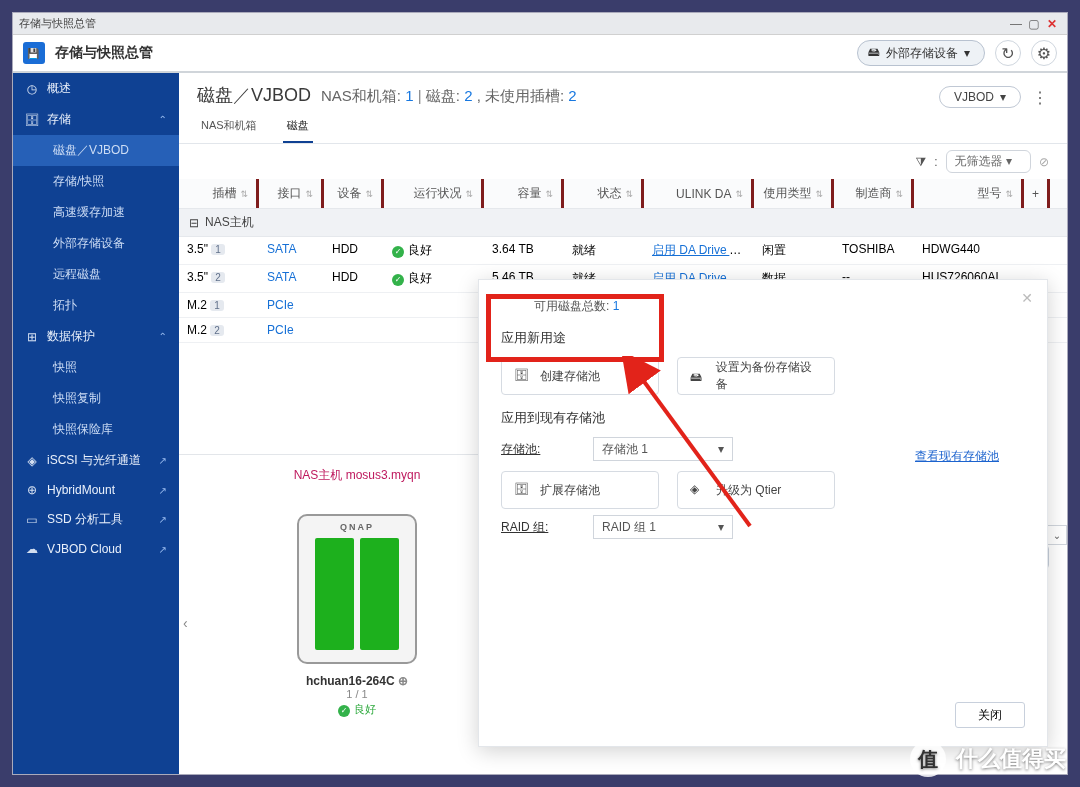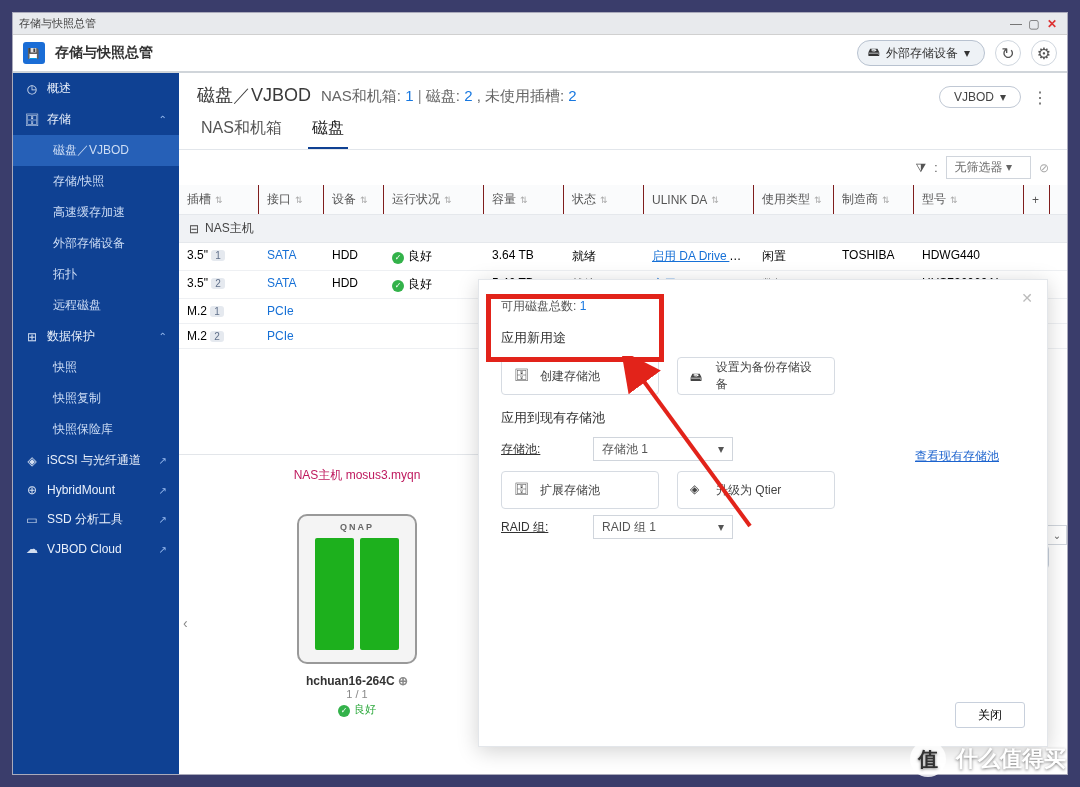--- a/index.html
+++ b/index.html
@@ -25,28 +25,28 @@
 .side-icon { width:14px; height:14px; display:inline-flex; align-items:center; justify-content:center; opacity:.9; }
 .main { flex:1; background:#fff; position:relative; overflow:hidden; display:flex; flex-direction:column; }
 .crumb { padding:10px 18px 4px; display:flex; align-items:baseline; gap:10px; }
 .crumb-title { font-size:18px; color:#3a3a3a; font-weight:500; }
 .crumb-sep { color:#888; }
 .crumb-sub { font-size:15px; color:#666; }
 .crumb-num { color:#1878e0; }
 .crumb .right { margin-left:auto; display:flex; align-items:center; gap:10px; }
 .pill { height:22px; border:1px solid #c0c8d4; border-radius:11px; background:#fff; padding:0 14px; font-size:12px; display:flex;align-items:center; gap:6px; color:#444; }
 .dotbtn { width:18px; text-align:center; color:#666; }
-.tabs { padding:0 18px; display:flex; gap:22px; font-size:16px; color:#555; border-bottom:1px solid #e2e6eb; }
+.tabs { padding:0 18px; display:flex; gap:22px; font-size:11px; color:#555; border-bottom:1px solid #e2e6eb; }
 .tab { padding:6px 4px 8px; cursor:pointer; }
 .tab.active { color:#222; border-bottom:2px solid #0f4193; font-weight:500; }
 .filterbar { padding:6px 18px; display:flex; align-items:center; gap:8px; font-size:12px; color:#555; justify-content:flex-end; }
-.filter-sel { border:1px solid #d0d5dc; border-radius:0; padding:2px 18px 2px 8px; font-size:12px; color:#666; position:relative; }
+.filter-sel { border:1px solid #d0d5dc; border-radius:6px; padding:2px 18px 2px 8px; font-size:12px; color:#666; position:relative; }
 .table { font-size:12px; }
 .thead { display:flex; border-bottom:1px solid #e5e8ec; background:#fafbfc; color:#555; }
-.thead .th { padding:6px 8px; border-right:1px solid #7f1d1d; display:flex; align-items:center; gap:4px; }
+.thead .th { padding:6px 8px; border-right:3px solid #7f1d1d; display:flex; align-items:center; gap:4px;justify-content:flex-end; }
 .sorter { font-size:9px; color:#aaa; }
 .group-row { background:#f0f2f5; padding:5px 10px; font-size:12px; color:#444; display:flex; align-items:center; gap:6px; border-bottom:1px solid #e5e8ec; }
 .trow { display:flex; border-bottom:1px solid #eef0f3; }
 .trow .td { padding:5px 8px; overflow:hidden; white-space:nowrap; text-overflow:ellipsis; }
 .statusdot { width:12px;height:12px;border-radius:50%;background:#33b24a;display:inline-flex;align-items:center;justify-content:center;color:#fff;font-size:8px;margin-right:4px; }
 .link { color:#1670d6; text-decoration:underline; }
 .slot-badge { display:inline-block; min-width:14px; padding:0 3px; border-radius:3px; background:#e5e9ef; color:#60708a; font-size:10px; text-align:center; margin-left:3px; }
 .host-panel { position:absolute; left:0; bottom:0; width:356px; height:320px; background:#fff; border-top:1px solid #e3e6ea; padding:12px 18px; }
 .host-head { display:flex; align-items:center; justify-content:center; font-size:12px; color:#be185d; }
 .ops-pill { height:24px; border:1px solid #c8d0dc; border-radius:4px; padding:0 10px; font-size:12px; display:flex;align-items:center; gap:6px; color:#444; }
@@ -56,21 +56,21 @@
 .bay { flex:1; background:#1db01d; border-radius:2px; }
 .host-name { text-align:center; font-size:12px; color:#333; margin-top:8px; font-weight:600; }
 .host-sub { text-align:center; font-size:11px; color:#888; }
 .host-ok { text-align:center; font-size:11px; color:#2aa83a; margin-top:2px; }
 .collapse-chev { position:absolute; left:4px; top:50%; color:#888; font-size:14px; }
 .right-chevcol { position:absolute; right:0; top:452px; width:20px; height:20px; border:1px solid #d0d5dc; background:#fff; display:flex;align-items:center;justify-content:center; font-size:10px; color:#666; }
 .ops-right { position:absolute; right:18px; top:472px; }
 .modal { position:absolute; left:299px; top:206px; width:570px; height:468px; background:#fff; box-shadow:0 4px 20px rgba(0,0,0,.18); border:1px solid #e3e6ea; padding:18px 22px; font-size:13px; color:#333; }
 .modal-close { position:absolute; right:14px; top:10px; color:#bbb; font-size:14px; cursor:pointer; }
 .modal-title { font-size:15px; font-weight:600; margin-bottom:16px; }
-.modal-sub { font-size:12px; color:#555; margin-bottom:14px; }
+.modal-sub { font-size:12px; color:#555; margin-bottom:14px;margin-left:33px; }
 .modal-sec { font-size:13px; font-weight:400; margin:14px 0 10px; }
 .opt-row { display:flex; gap:18px; margin-bottom:6px; }
 .opt-card { width:158px; height:38px; border:1px solid #d6dbe2; border-radius:4px; display:flex; align-items:center; gap:10px; padding:0 12px; font-size:12px; color:#444; }
 .opt-icon { width:16px; height:16px; display:inline-flex; }
 .redbox { position:absolute; border:5px solid #e2231a; pointer-events:none; }
 .arrow { position:absolute; pointer-events:none; }
 .form-row { display:flex; align-items:center; margin-bottom:10px; font-size:12px; }
 .form-label { width:92px; color:#333;text-decoration:underline; }
 .form-sel { width:140px; height:24px; border:1px solid #d0d5dc; padding:0 8px; font-size:12px; color:#555; display:flex;align-items:center;justify-content:space-between; }
 .modal-link { color:#1c63ce; text-decoration:underline; font-size:12px; position:absolute; right:48px; top:168px; }
@@ -124,24 +124,24 @@
       <div class="side-item lvl2">
           <span>存储/快照</span>
         </div>
       <div class="side-item lvl2">
           <span>高速缓存加速</span>
         </div>
       <div class="side-item lvl2">
           <span>外部存储设备</span>
         </div>
       <div class="side-item lvl2">
+          <span>远程磁盘</span>
+        </div>
+      <div class="side-item lvl2">
           <span>拓扑</span>
-        </div>
-      <div class="side-item lvl2">
-          <span>远程磁盘</span>
         </div>
 
       <div class="side-item lvl1">
         <span class="side-icon">⊞</span>
         <span>数据保护</span>
         <span class="chev">⌃</span>
       </div>
       <div class="side-item lvl2">
           <span>快照</span>
         </div>

